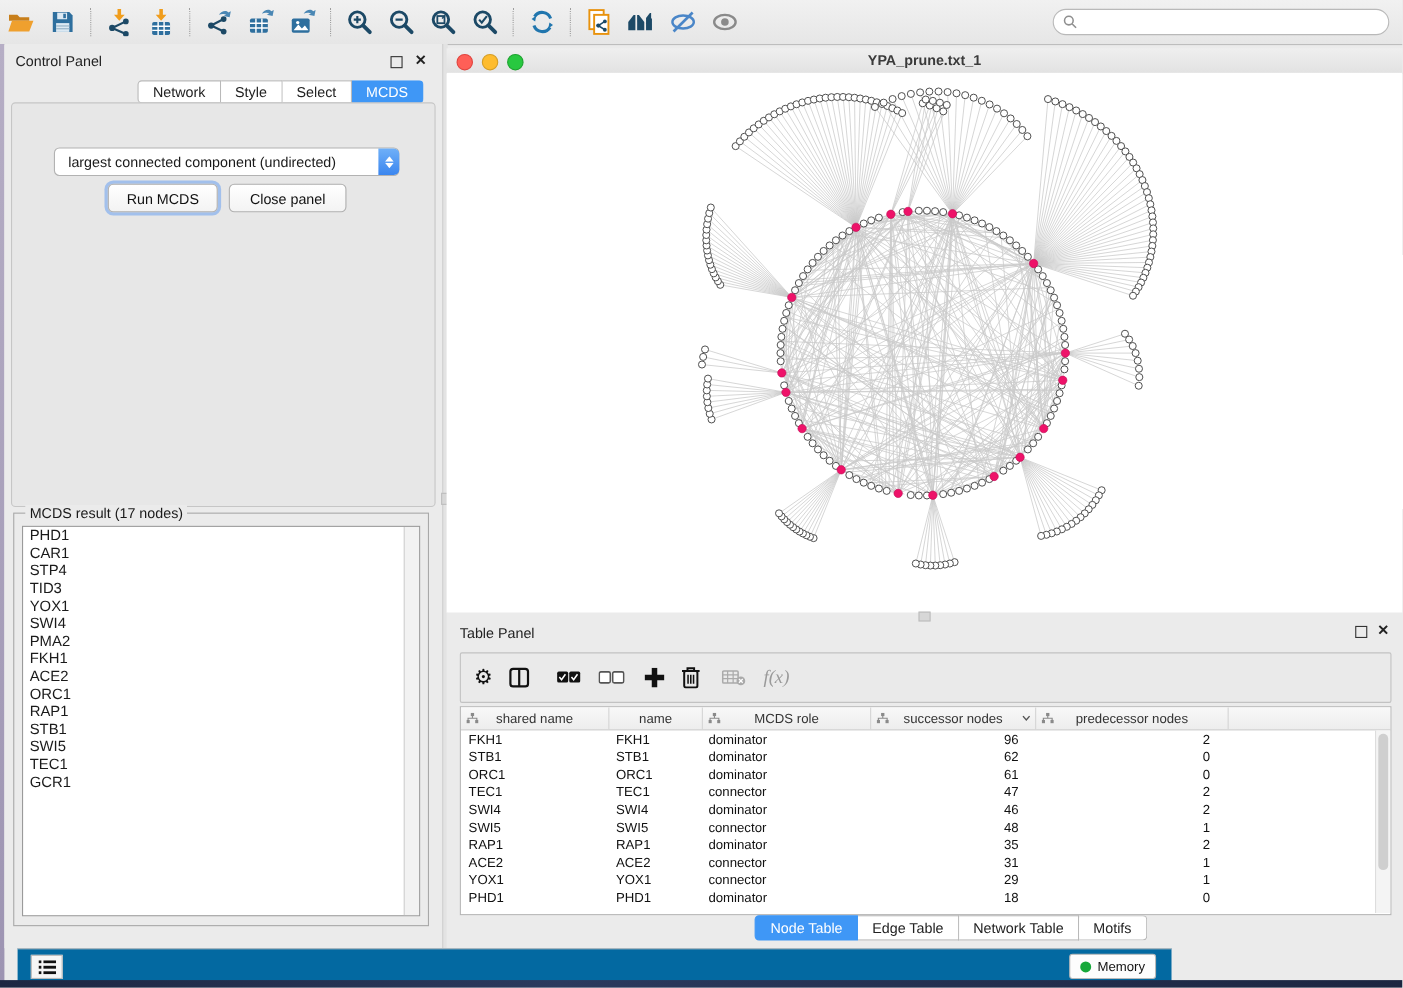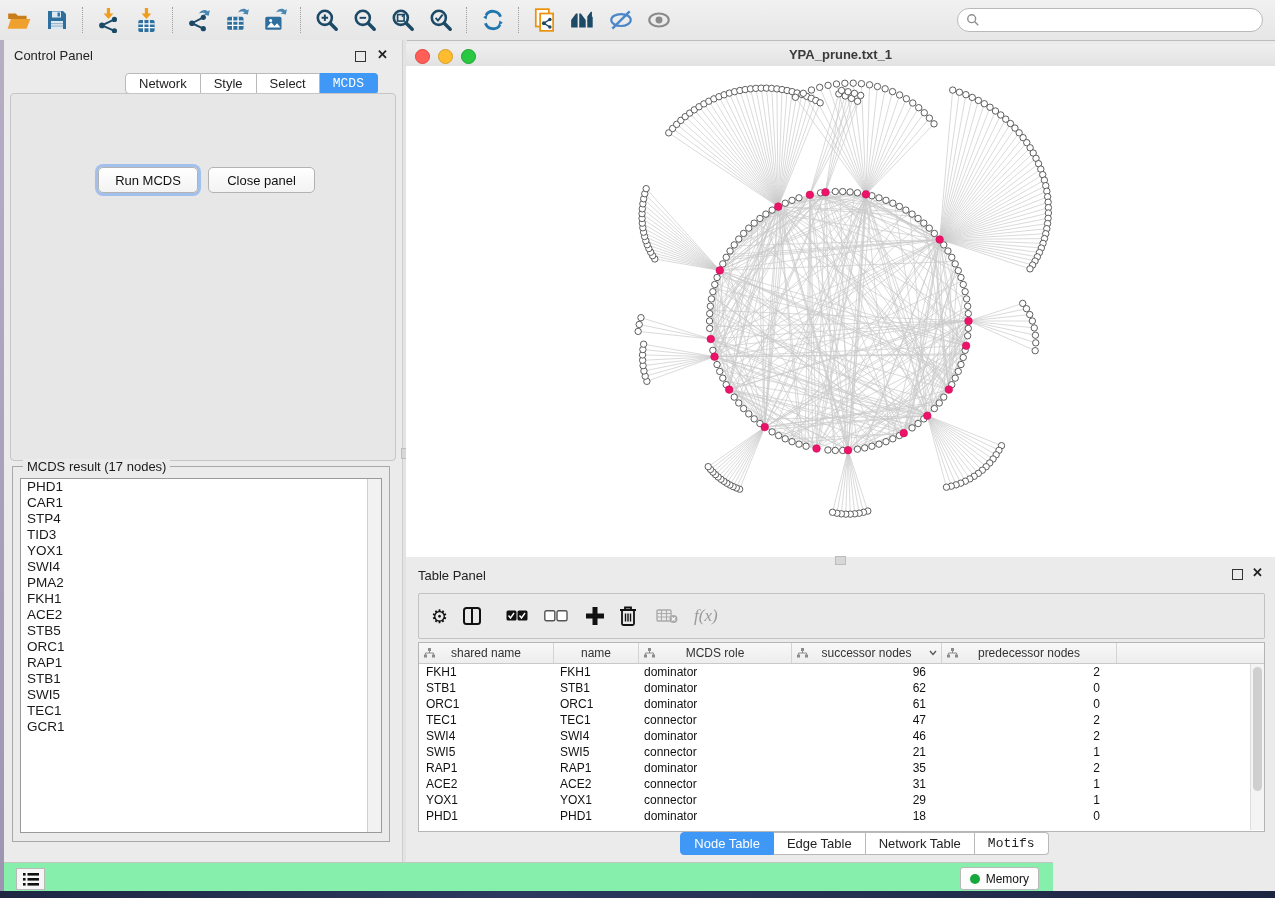--- a/index.html
+++ b/index.html
@@ -24,21 +24,21 @@
   .control-panel{left:4px;top:40px;width:398px;height:822px;background:#ebebeb;}
   .cp-title-row{position:absolute;left:0;top:5px;width:100%;height:22px;}
   .cp-title{position:absolute;left:10px;top:3px;font-size:13px;color:#222;text-align:center;}
   .win-float{position:absolute;top:6px;width:9px;height:9px;border:1.5px solid #333;}
   .win-close{position:absolute;top:2px;font-size:13px;font-weight:bold;color:#222;}
   .cp-float{right:36px;}.cp-close{right:14px;}
   .ctab-row{position:absolute;left:73px;top:33px;display:flex;height:21px;}
   .tab{background:#fff;border:1px solid #b9b9b9;border-left:none;font-size:13px;color:#222;
        padding:0 13px;display:flex;align-items:center;}
   .tab:first-child{border-left:1px solid #b9b9b9;border-radius:4px 0 0 4px;margin-left:48px;}
-  .tab:last-child{border-radius:0 4px 4px 0;font-family:Liberation Mono, monospace;}
+  .tab:last-child{border-radius:0 4px 4px 0;}
   .tab.active{background:#3f97f6;border-color:#3f97f6;color:#fff;}
   .cp-inner{position:absolute;left:6px;top:53px;width:384px;height:366px;background:#e7e7e7;
             border:1px solid #c6c6c6;border-radius:4px;}
   .opt-label{position:absolute;left:0;top:20px;width:100%;text-align:center;font-size:13px;}
   .dropdown{position:absolute;left:38px;top:40px;width:312px;height:24px;background:#fff;
             border:1px solid #b2b2b2;border-radius:5px;display:flex;align-items:center;}
   .dropdown .val{flex:1;font-size:13px;padding-left:12px;white-space:nowrap;}
   .dd-step{width:19px;height:24px;margin-right:-1px;border-radius:0 5px 5px 0;
            background:linear-gradient(#6fb0f8,#3b86ef);display:flex;flex-direction:column;
            align-items:center;justify-content:center;gap:1px;}
@@ -93,21 +93,21 @@
   .tr{display:flex;height:16px;align-items:center;}
   .td{flex:0 0 auto;font-size:12px;color:#111;white-space:nowrap;overflow:hidden;}
   .td.l{padding-left:7px;text-align:left;}
   .td.r{text-align:right;}
   .tbl-scroll{position:absolute;right:0;top:21px;width:13px;height:166px;background:#f4f4f4;border-left:1px solid #ddd;}
   .tbl-thumb{position:absolute;left:1.5px;top:3px;width:9px;height:124px;background:#cfcfcf;border-radius:5px;}
   .tp-tabs{position:absolute;left:0;top:275px;width:100%;display:flex;justify-content:center;}
   .tp-tabs .tab{height:21px;}
 
   
-  .statusbar{left:4px;top:862px;width:1049px;height:29px;background:#86efac;border-top:1px solid #c4c4c4;}
+  .statusbar{left:16px;top:862px;width:1049px;height:29px;background:#0369a1;border-top:1px solid #c4c4c4;}
   .list-btn{position:absolute;left:12px;top:5px;width:27px;height:20px;background:#f6f6f6;
             border:1px solid #b9b9b9;display:flex;align-items:center;justify-content:center;}
   .mem-btn{position:absolute;right:14px;top:4px;height:21px;background:#fdfdfd;border:1px solid #b9b9b9;
            border-radius:3px;display:flex;align-items:center;padding:0 9px;gap:6px;font-size:12px;color:#111;}
   .mem-dot{width:10px;height:10px;border-radius:50%;background:#17a83b;}
 </style>
 </head>
 <body>
 
 <div class="abs toolbar">
@@ -256,37 +256,47 @@
     <span class="win-float cp-float"></span>
     <span class="win-close cp-close">✕</span>
   </div>
   <div class="ctab-row">
       <div class="tab">Network</div>
       <div class="tab">Style</div>
       <div class="tab">Select</div>
       <div class="tab active">MCDS</div>
     </div>
   <div class="cp-inner">
+    <div class="dropdown">
+      <span class="val">largest connected component (undirected)</span>
+      <span class="dd-step">
+        <svg width="8" height="5" viewBox="0 0 8 5">
+            <path d="M0 5l4-5 4 5z" fill="#fff"></path>
+          </svg>
+        <svg width="8" height="5" viewBox="0 0 8 5">
+            <path d="M0 0l4 5 4-5z" fill="#fff"></path>
+          </svg>
+      </span>
+    </div>
     <div class="btn btn-run">Run MCDS</div>
     <div class="btn btn-closepanel">Close panel</div>
   </div>
   <div class="groupbox">
     <span class="group-legend">MCDS result (17 nodes)</span>
     <div class="mcds-list">
       <div>
           <div class="mcds-item">PHD1</div>
           <div class="mcds-item">CAR1</div>
           <div class="mcds-item">STP4</div>
           <div class="mcds-item">TID3</div>
           <div class="mcds-item">YOX1</div>
           <div class="mcds-item">SWI4</div>
           <div class="mcds-item">PMA2</div>
           <div class="mcds-item">FKH1</div>
           <div class="mcds-item">ACE2</div>
-          <div class="mcds-item">STB5</div>
           <div class="mcds-item">ORC1</div>
           <div class="mcds-item">RAP1</div>
           <div class="mcds-item">STB1</div>
           <div class="mcds-item">SWI5</div>
           <div class="mcds-item">TEC1</div>
           <div class="mcds-item">GCR1</div>
         </div>
       <div class="mcds-scroll"></div>
     </div>
   </div>
@@ -1207,21 +1217,21 @@
           <div class="td l" style="width: 127px;">SWI4</div>
           <div class="td l" style="width: 77px;">SWI4</div>
           <div class="td l" style="width: 145px;">dominator</div>
           <div class="td r" style="width: 137px; padding-right: 12px;">46</div>
           <div class="td r" style="width: 162px; padding-right: 12px;">2</div>
         </div>
         <div class="tr">
           <div class="td l" style="width: 127px;">SWI5</div>
           <div class="td l" style="width: 77px;">SWI5</div>
           <div class="td l" style="width: 145px;">connector</div>
-          <div class="td r" style="width: 137px; padding-right: 12px;">21</div>
+          <div class="td r" style="width: 137px; padding-right: 12px;">48</div>
           <div class="td r" style="width: 162px; padding-right: 12px;">1</div>
         </div>
         <div class="tr">
           <div class="td l" style="width: 127px;">RAP1</div>
           <div class="td l" style="width: 77px;">RAP1</div>
           <div class="td l" style="width: 145px;">dominator</div>
           <div class="td r" style="width: 137px; padding-right: 12px;">35</div>
           <div class="td r" style="width: 162px; padding-right: 12px;">2</div>
         </div>
         <div class="tr">

